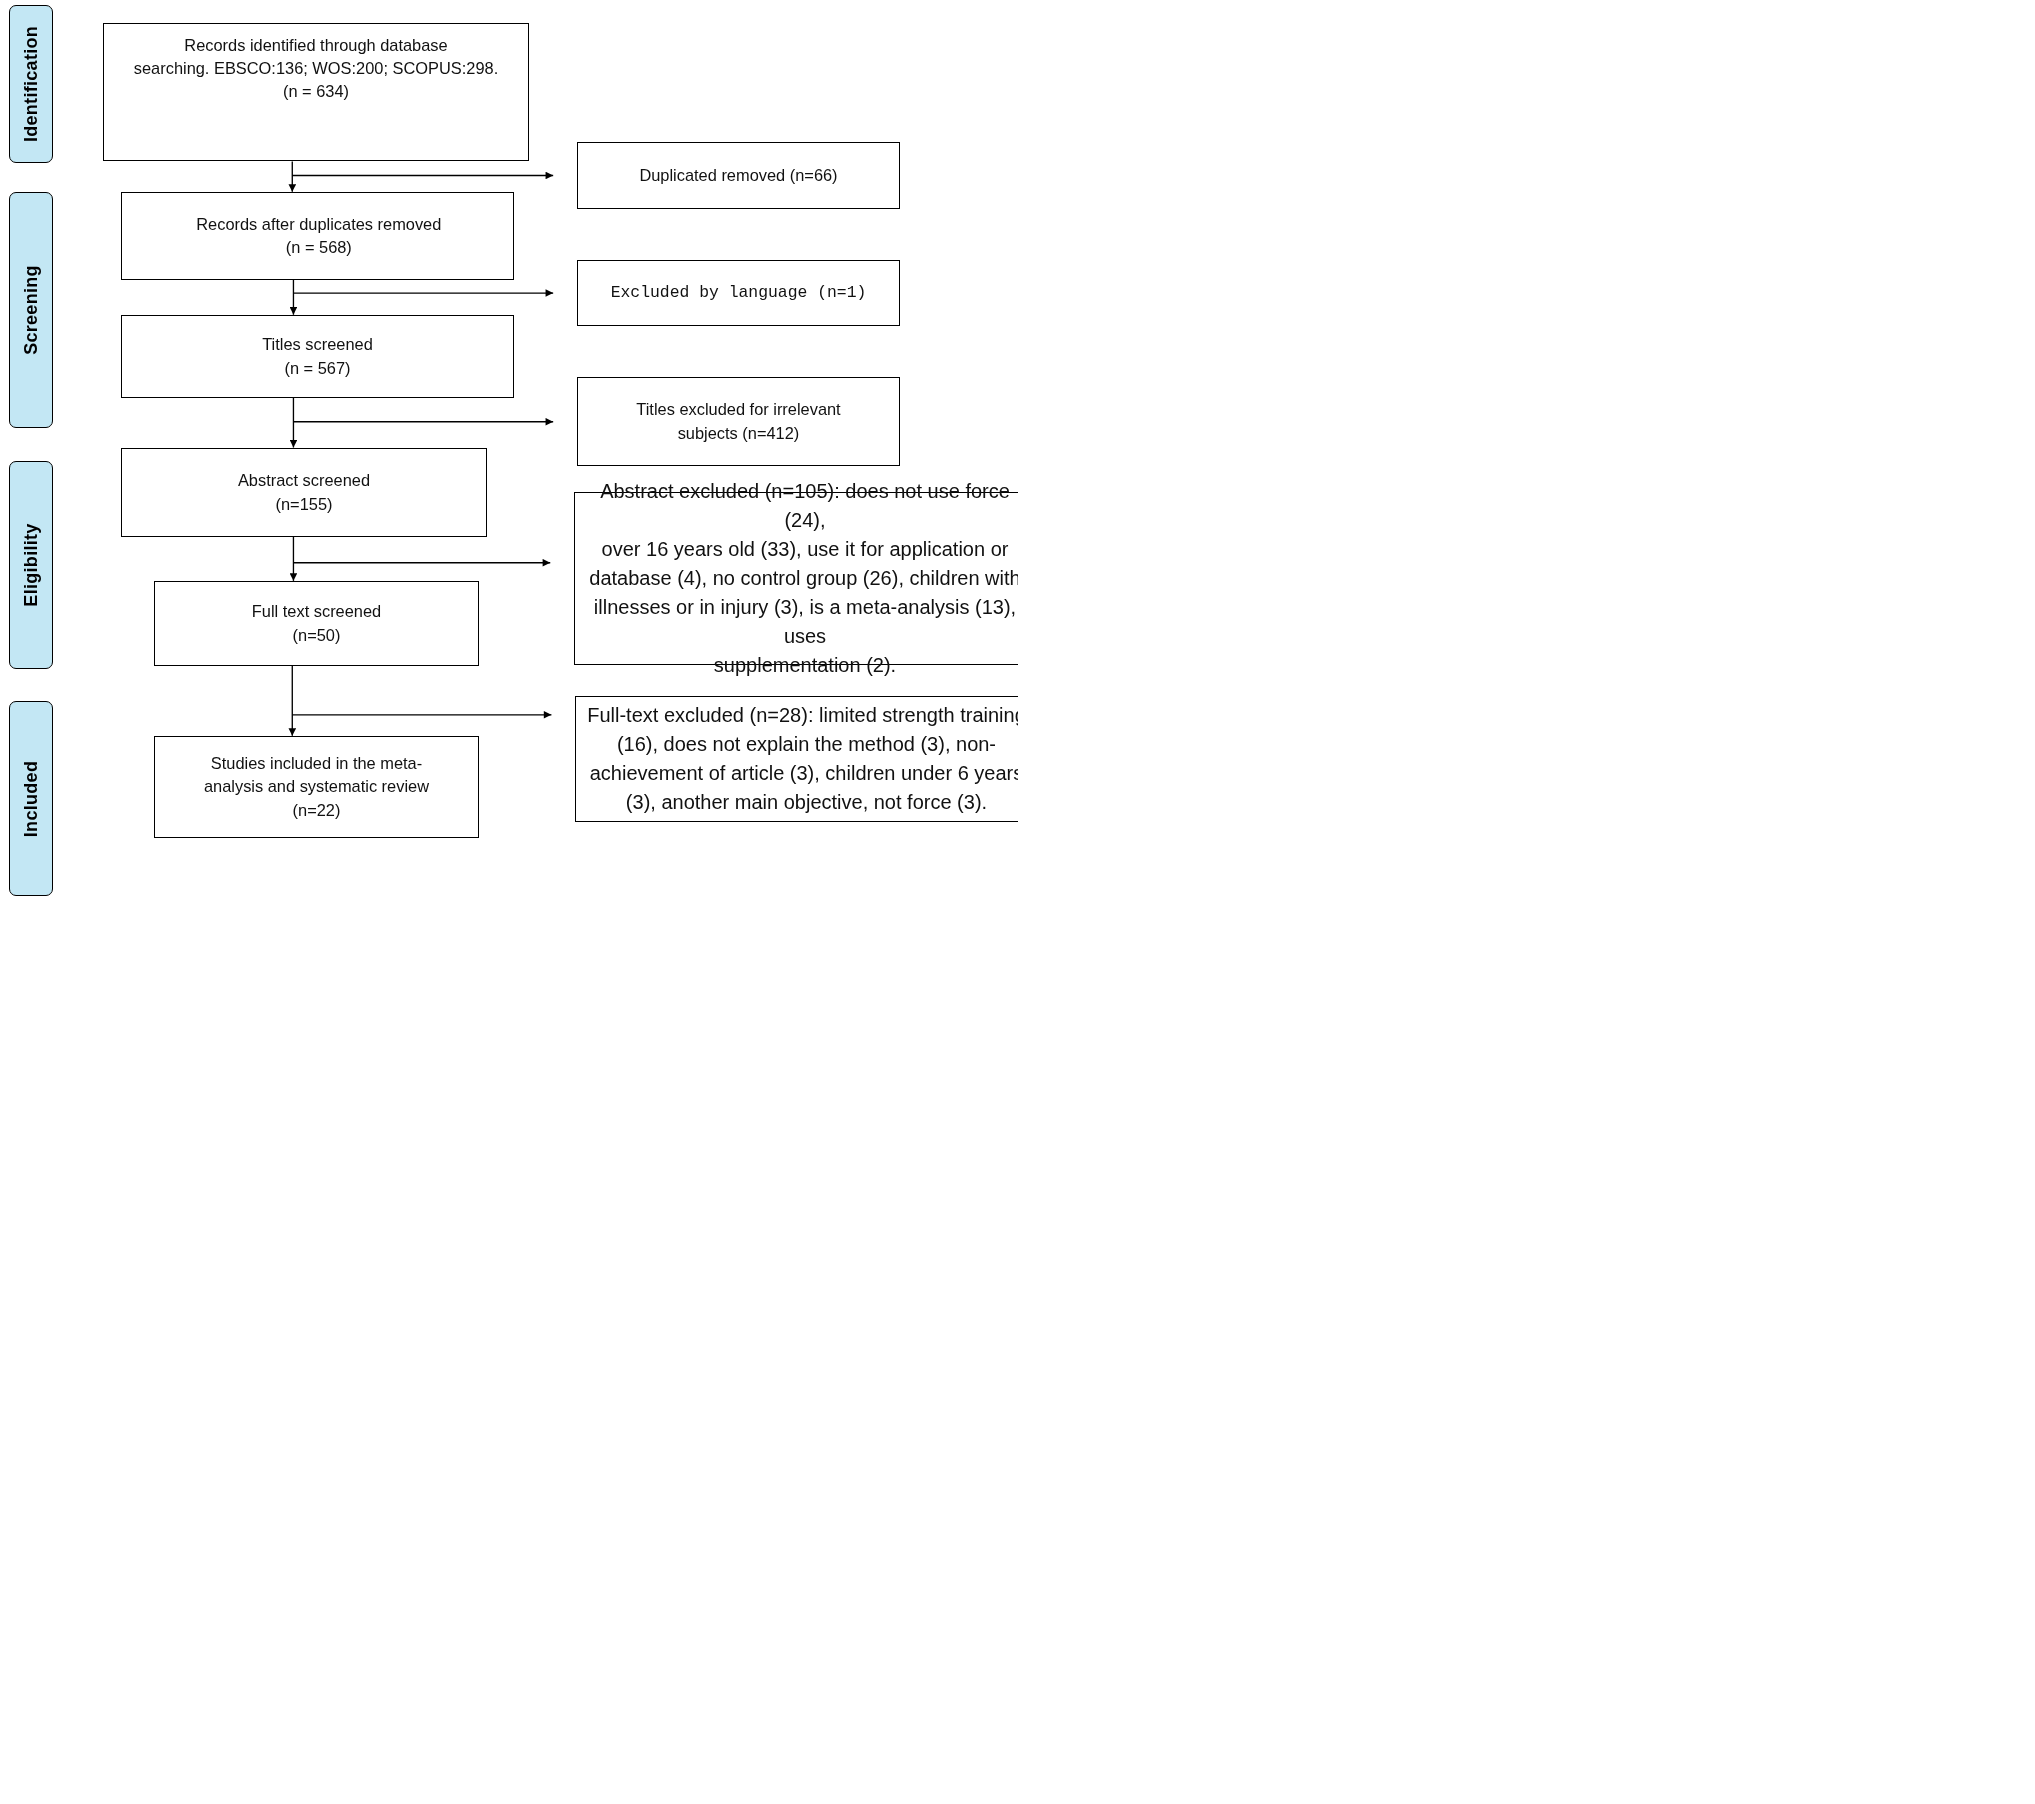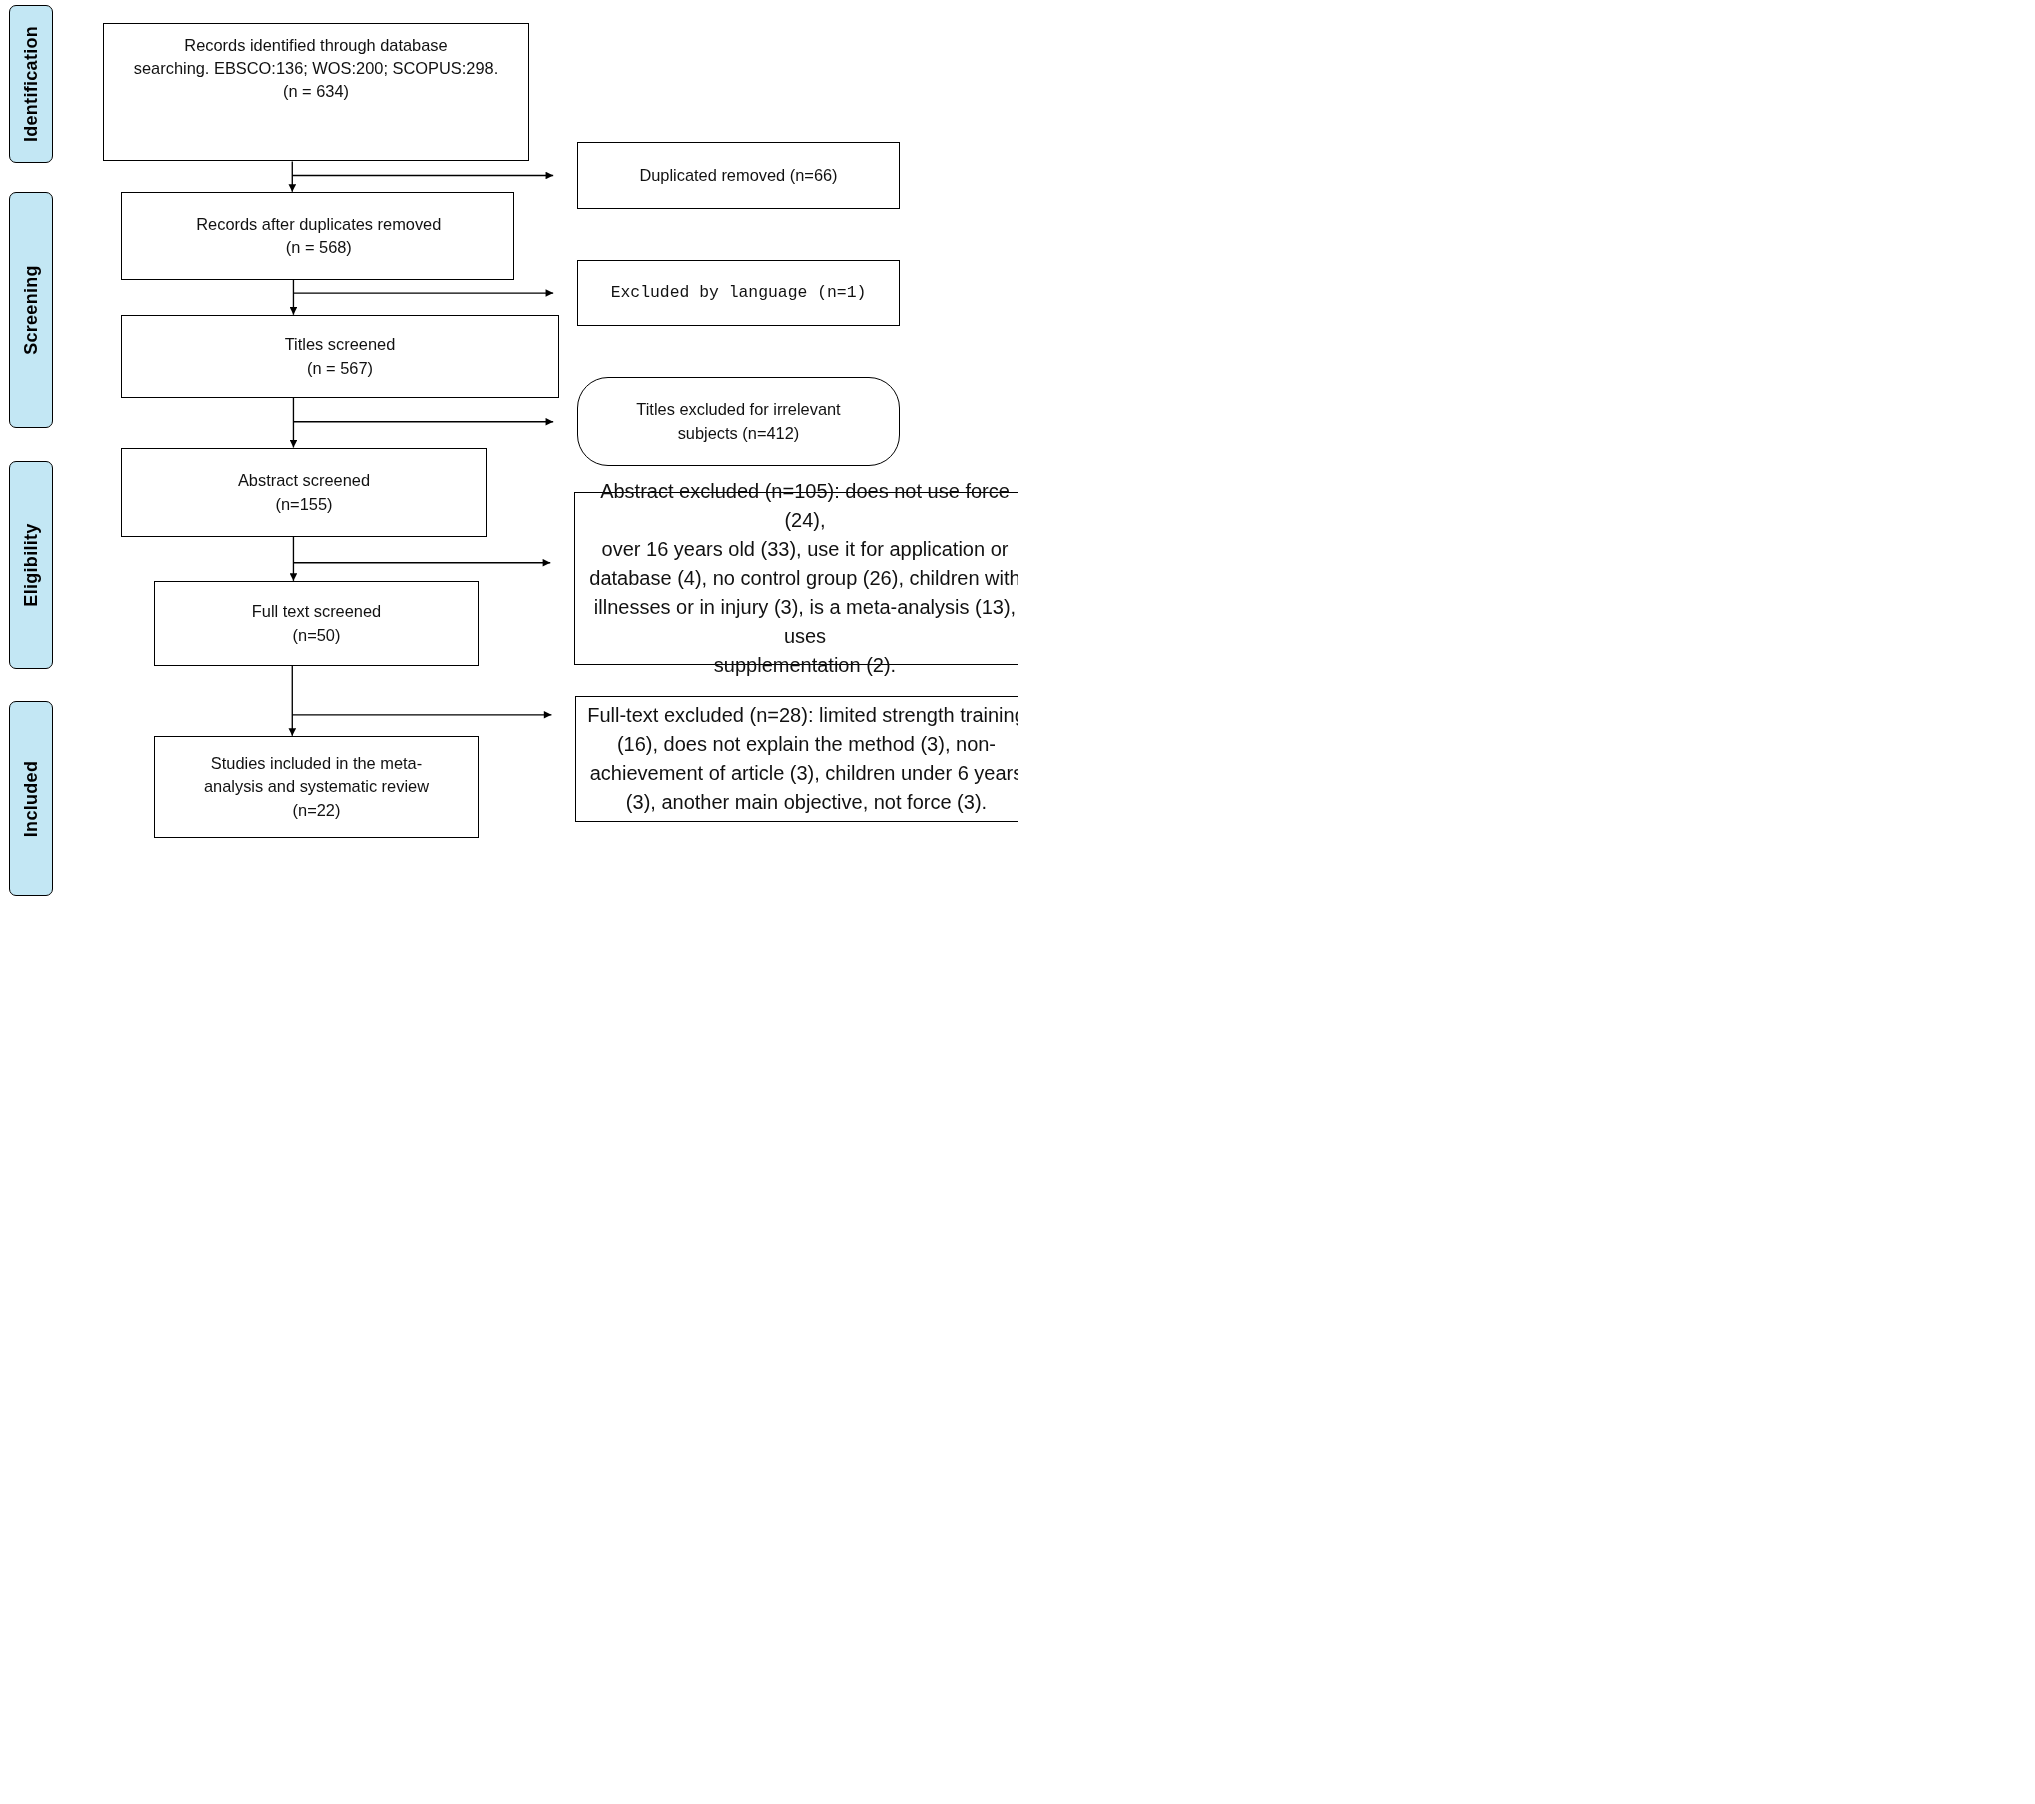--- a/index.html
+++ b/index.html
@@ -60,29 +60,29 @@
 
   
   .stage-identification { top: 4.7px;    height: 158px; }
   .stage-screening      { top: 192px;  height: 236px; }
   .stage-eligibility    { top: 461px;  height: 208px; }
   .stage-included       { top: 701px; height: 195px; }
 
   
   .flow-0 { left: 79px; top: 23.4px;   width: 426px; height: 138px; }
   .flow-1 { left: 97px; top: 192px;  width: 393px; height: 88px; padding-left: 12px; }
-  .flow-2 { left: 97px; top: 315px;  width: 438px; height: 83px; }
+  .flow-2 { left: 97px; top: 315px;  width: 393px; height: 83px; }
   .flow-3 { left: 97px; top: 448px;  width: 366px; height: 89px; }
   .flow-4 { left: 130px; top: 581px;  width: 325px; height: 85px; }
   .flow-5 { left: 130px; top: 736px; width: 325px; height: 102px; }
 
   
   .exc-0 { left: 553px; top: 142px;  width: 323px; height: 67px; }
   .exc-1 { left: 553px; top: 260px;  width: 323px; height: 66px; font-family: Liberation Mono, monospace; }
-  .exc-2 { left: 553px; top: 377px;  width: 323px; height: 89px; border-radius: 31px; }
+  .exc-2 { left: 553px; top: 377px;  width: 323px; height: 89px; }
   .exc-3 { left: 550px; top: 492px;  width: 462px; height: 173px; }
   .exc-4 { left: 551px; top: 696px; width: 463px; height: 126px; }
 </style>
 </head>
 <body>
 
 <div class="canvas">
 
   <svg class="arrows" viewBox="0 0 1739 1542" xmlns="http://www.w3.org/2000/svg">
     <defs>

